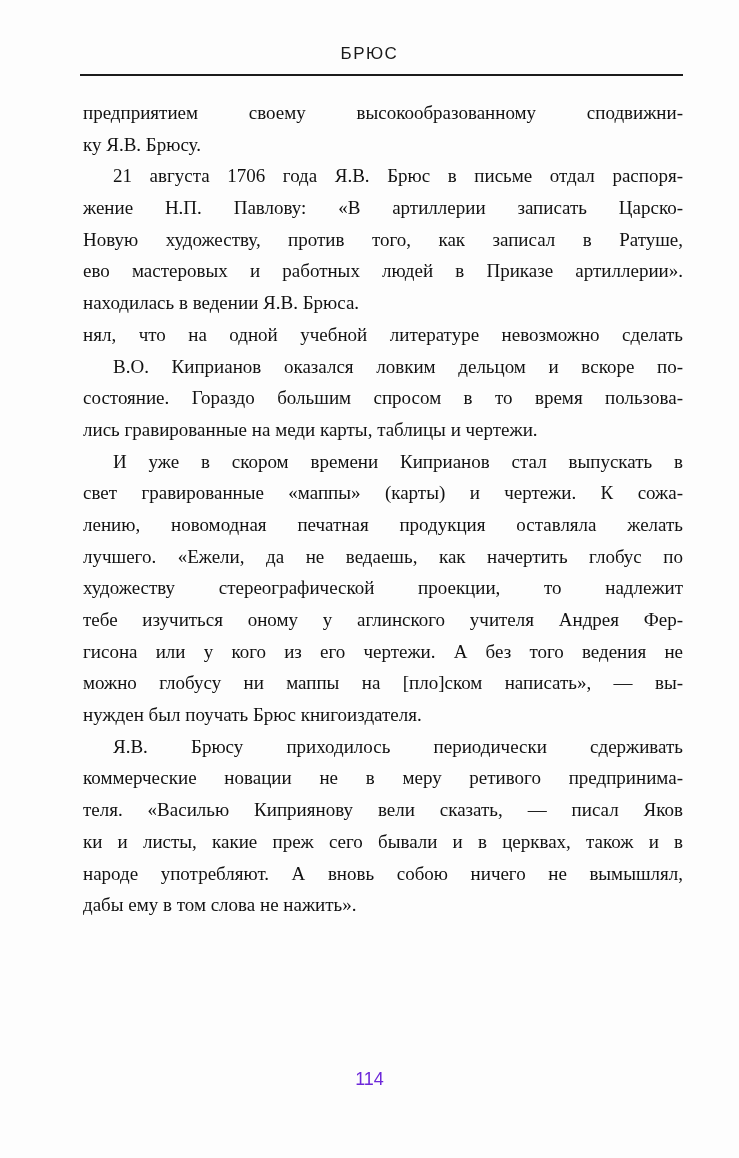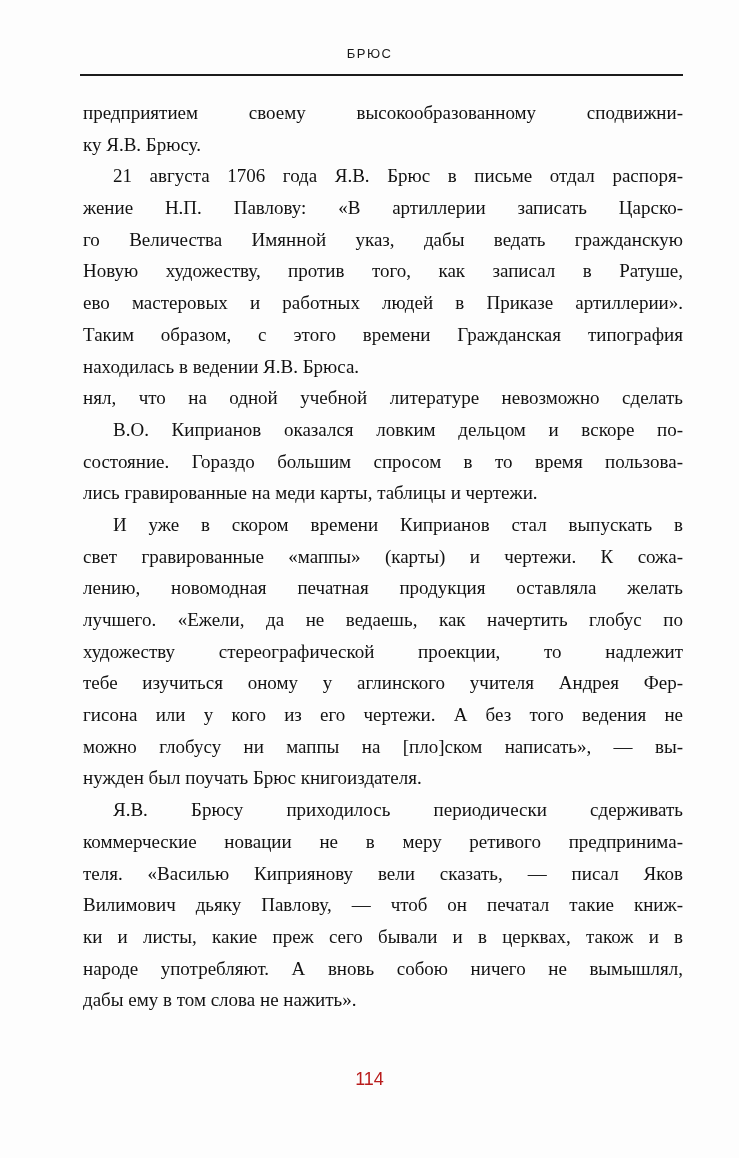--- a/index.html
+++ b/index.html
@@ -16,21 +16,21 @@
     color: #141414;
     overflow: hidden;
   }
   .running-head {
     position: absolute;
     top: 44px;
     left: 0;
     width: 739px;
     text-align: center;
     font-family: "Liberation Sans", sans-serif;
-    font-size: 13px;
+    font-size: 17px;
     line-height: 20px;
     letter-spacing: 1.5px;
     color: #1a1a1a;
   }
   .header-rule {
     position: absolute;
     top: 74px;
     left: 80px;
     width: 603px;
     height: 0;
@@ -58,41 +58,39 @@
   .line.indent { text-indent: 30px; }
   .folio {
     position: absolute;
     top: 1068px;
     left: 0;
     width: 739px;
     text-align: center;
     font-family: "Liberation Sans", sans-serif;
     font-size: 18px;
     line-height: 22px;
-    color: #b91c1c;
+    color: #6d28d9;
   }
 </style>
 </head>
 <body>
 
 <div class="page">
   <div class="running-head">БРЮС</div>
   <div class="header-rule"></div>
   <div class="body-text">
       <div class="paragraph">
         <div class="line">предприятием своему высокообразованному сподвижни-</div>
         <div class="line last">ку Я.В. Брюсу.</div>
       </div>
       <div class="paragraph">
         <div class="line indent">21 августа 1706 года Я.В. Брюс в письме отдал распоря-</div>
         <div class="line">жение Н.П. Павлову: «В артиллерии записать Царско-</div>
-        <div class="line">го Величества Имянной указ, дабы ведать гражданскую</div>
         <div class="line">Новую художеству, против того, как записал в Ратуше,</div>
         <div class="line">ево мастеровых и работных людей в Приказе артиллерии».</div>
-        <div class="line">Таким образом, с этого времени Гражданская типография</div>
         <div class="line last">находилась в ведении Я.В. Брюса.</div>
       </div>
       <div class="paragraph">
         <div class="line">нял, что на одной учебной литературе невозможно сделать</div>
         <div class="line indent">В.О. Киприанов оказался ловким дельцом и вскоре по-</div>
         <div class="line">состояние. Гораздо большим спросом в то время пользова-</div>
         <div class="line last">лись гравированные на меди карты, таблицы и чертежи.</div>
       </div>
       <div class="paragraph">
         <div class="line indent">И уже в скором времени Киприанов стал выпускать в</div>
@@ -102,20 +100,19 @@
         <div class="line">художеству стереографической проекции, то надлежит</div>
         <div class="line">тебе изучиться оному у аглинского учителя Андрея Фер-</div>
         <div class="line">гисона или у кого из его чертежи. А без того ведения не</div>
         <div class="line">можно глобусу ни маппы на [пло]ском написать», — вы-</div>
         <div class="line last">нужден был поучать Брюс книгоиздателя.</div>
       </div>
       <div class="paragraph">
         <div class="line indent">Я.В. Брюсу приходилось периодически сдерживать</div>
         <div class="line">коммерческие новации не в меру ретивого предпринима-</div>
         <div class="line">теля. «Василью Киприянову вели сказать, — писал Яков</div>
-        <div class="line">Вилимович дьяку Павлову, — чтоб он печатал такие книж-</div>
         <div class="line">ки и листы, какие преж сего бывали и в церквах, також и в</div>
         <div class="line">народе употребляют. А вновь собою ничего не вымышлял,</div>
         <div class="line last">дабы ему в том слова не нажить».</div>
       </div>
     </div>
   <div class="folio">114</div>
 </div>
 
 </body></html>

